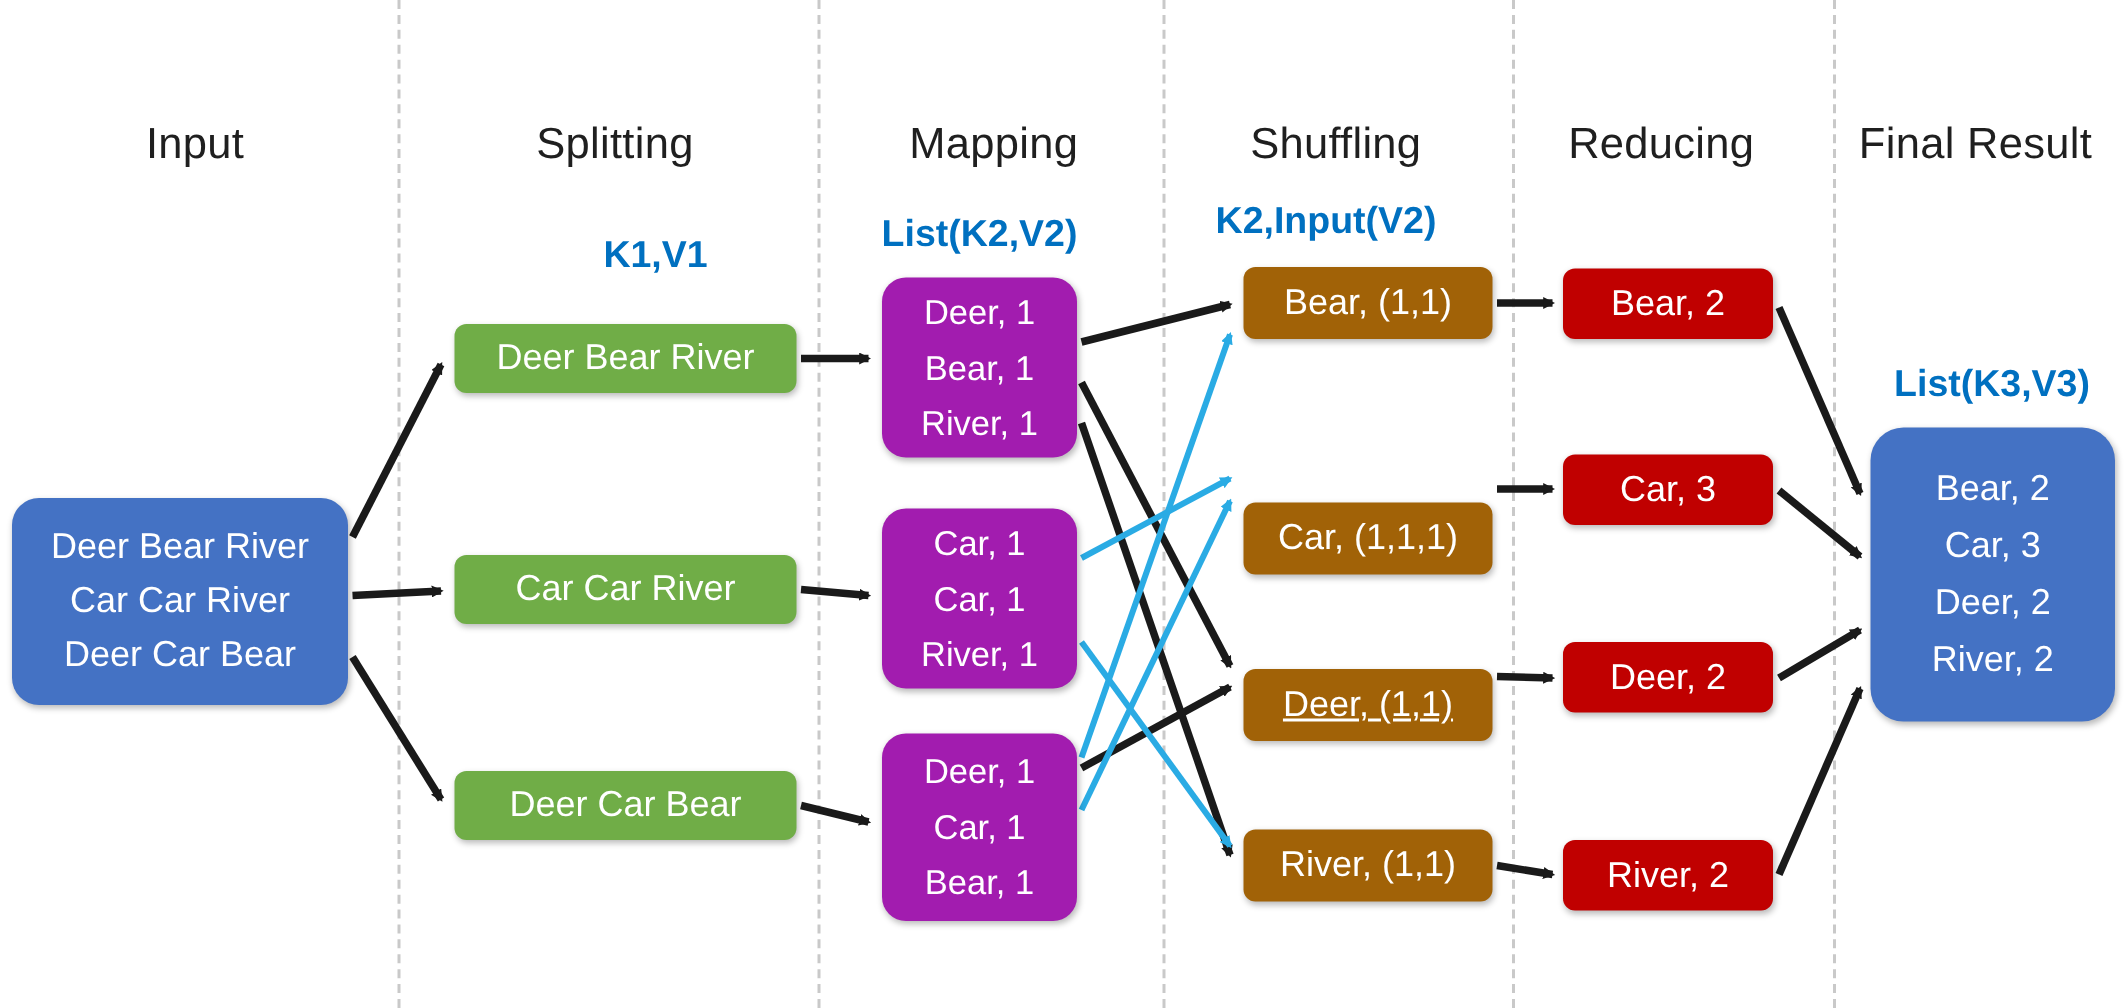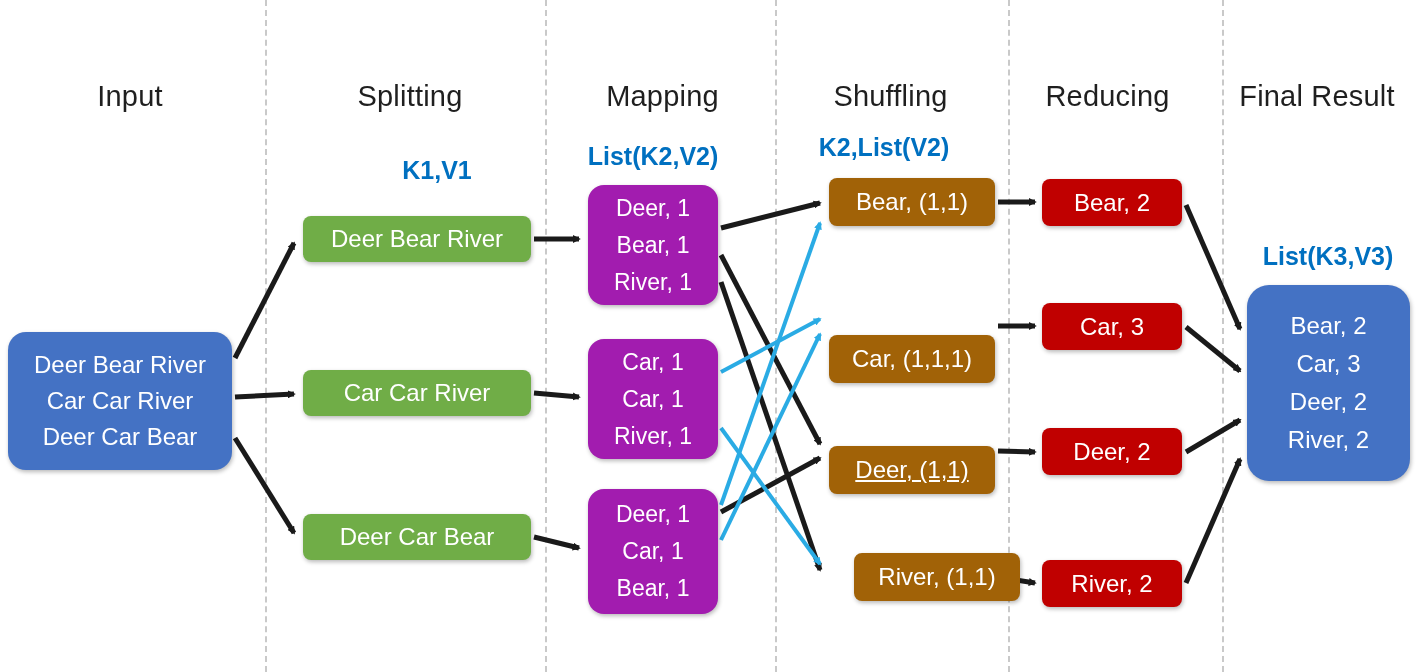--- a/index.html
+++ b/index.html
@@ -43,21 +43,21 @@
   .map-1{top:185px;height:120px;}
   .map-2{top:339px;height:120px;}
   .map-3{top:489px;height:125px;}
   .shuffle-box{
     left:829px;width:166px;height:48px;border-radius:8px;
     background:#a16207;font-size:24px;
   }
   .shuffle-1{top:178px;}
   .shuffle-2{top:302px;margin-top:33px;}
   .shuffle-3{top:446px;text-decoration:underline;}
-  .shuffle-4{top:553px;margin-left:25px;}
+  .shuffle-4{top:553px;}
   .reduce-box{
     left:1042px;width:140px;height:47px;border-radius:8px;
     background:#c00000;font-size:24px;
   }
   .reduce-1{top:179px;}
   .reduce-2{top:303px;}
   .reduce-3{top:428px;}
   .reduce-4{top:560px;}
   .final-box{
     left:1247px;top:285px;width:163px;height:196px;border-radius:22px;
@@ -114,21 +114,21 @@
 
   <div class="hdr" style="left:55px;top:80px;width:150px">Input</div>
   <div class="hdr" style="left:330px;top:80px;width:160px">Splitting</div>
   <div class="hdr" style="left:808px;top:80px;width:165px">Shuffling</div>
   <div class="hdr" style="left:580px;top:80px;width:165px">Mapping</div>
   <div class="hdr" style="left:1025px;top:80px;width:165px">Reducing</div>
   <div class="hdr" style="left:1222px;top:80px;width:190px">Final Result</div>
 
   <div class="stage-label" style="left:362px;top:156px;width:150px">K1,V1</div>
   <div class="stage-label" style="left:568px;top:142px;width:170px">List(K2,V2)</div>
-  <div class="stage-label" style="left:799px;top:133px;width:170px">K2,List(V2)</div>
+  <div class="stage-label" style="left:799px;top:133px;width:170px">K2,Input(V2)</div>
   <div class="stage-label" style="left:1243px;top:242px;width:170px">List(K3,V3)</div>
 
   <div class="box input-box">
     <span class="line">Deer Bear River</span>
     <span class="line">Car Car River</span>
     <span class="line">Deer Car Bear</span>
   </div>
 
   <div class="box split-box split-1">Deer Bear River</div>
   <div class="box split-box split-2">Car Car River</div>

